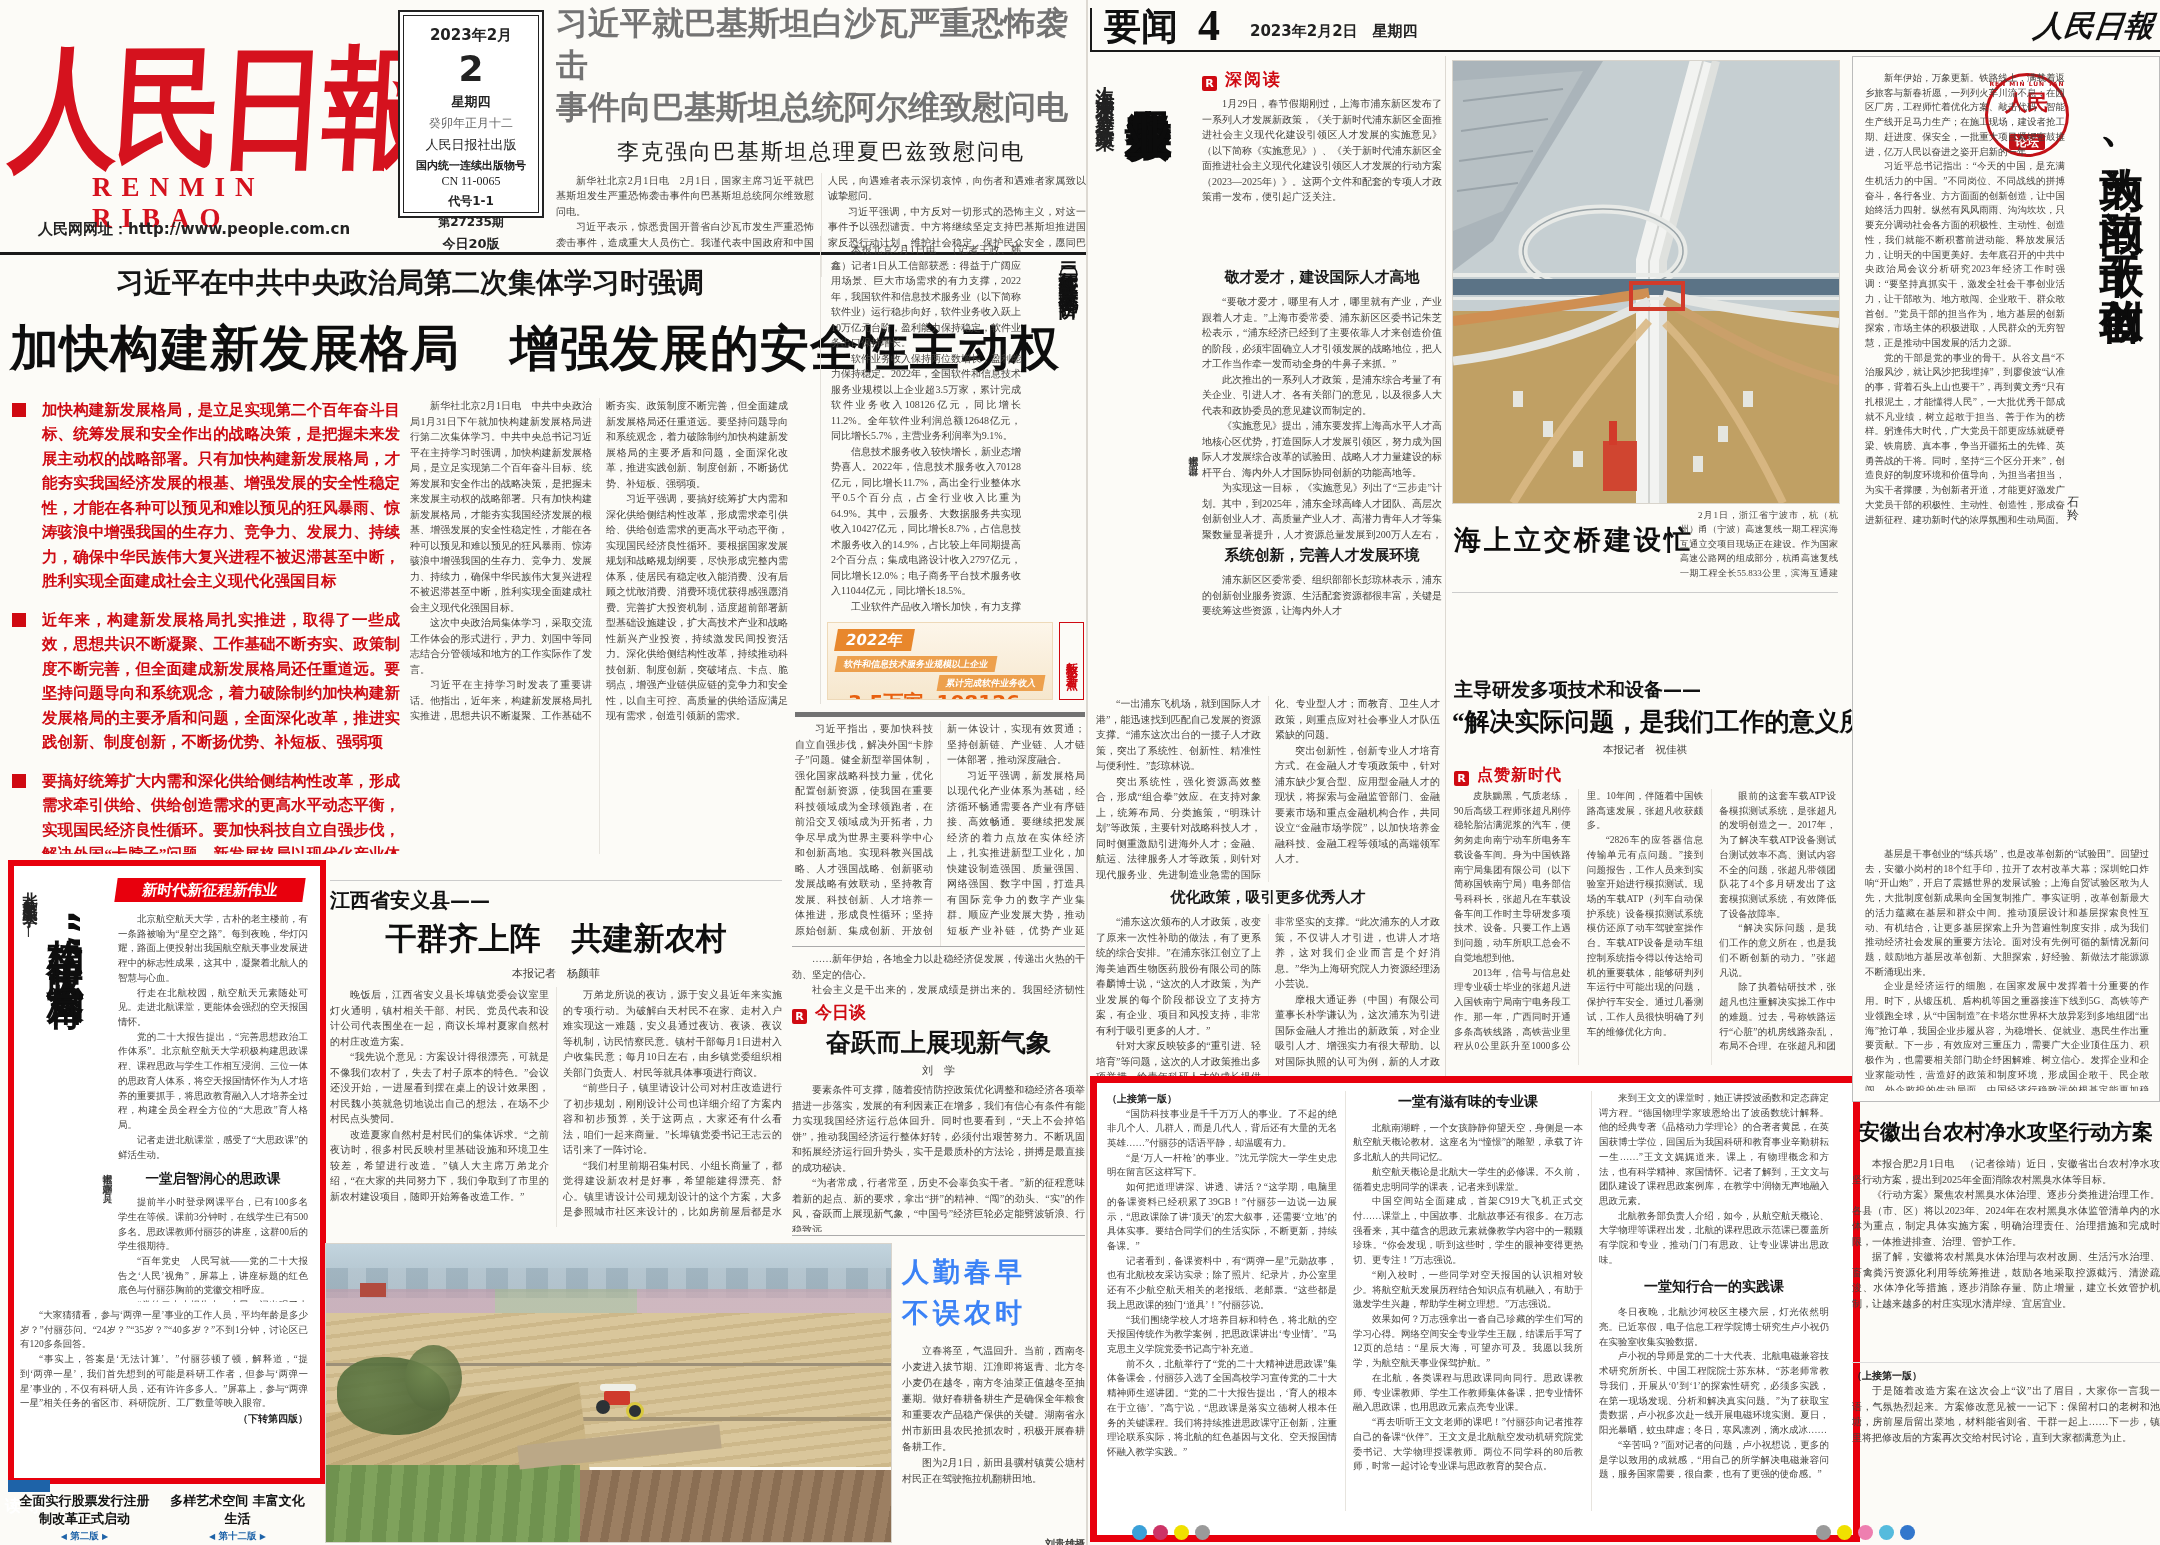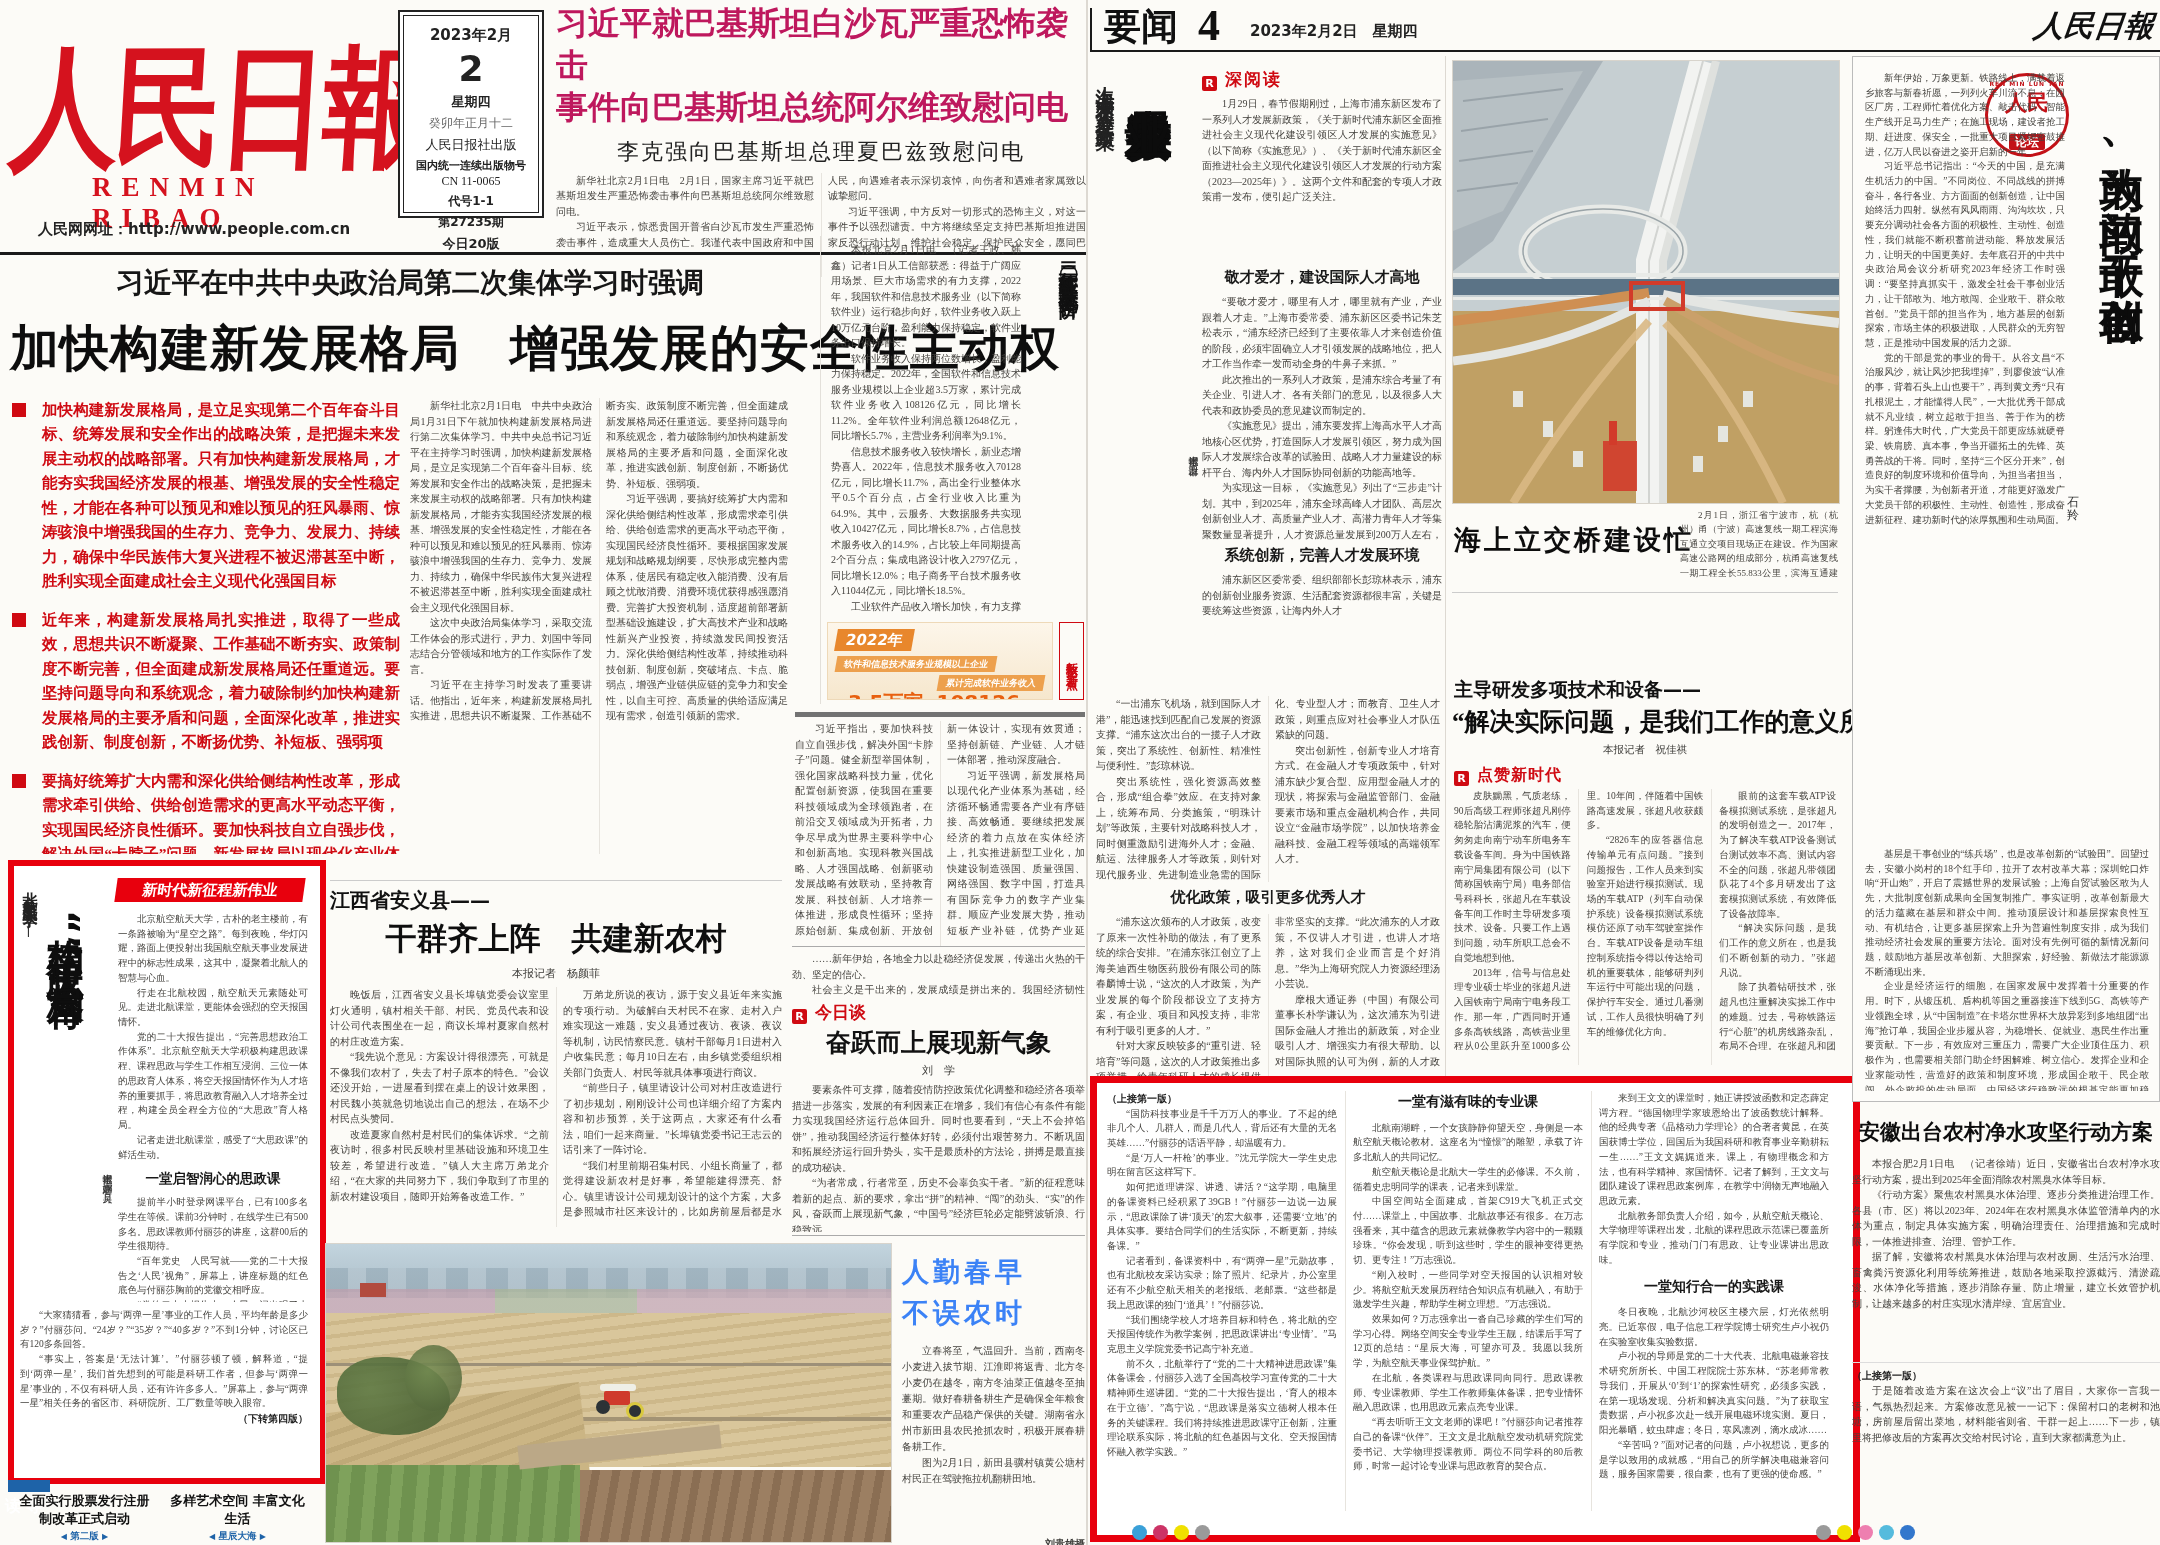--- a/index.html
+++ b/index.html
@@ -78,21 +78,21 @@
     <div style="color:#666;font-size:12px;">癸卯年正月十二</div>
     <div style="font-size:13px;">人民日报社出版</div>
     <div class="sans" style="font-weight:bold;font-size:11px;margin-bottom:0;">国内统一连续出版物号</div>
     <div style="font-size:12px;margin-top:1px;">CN 11-0065</div>
     <div class="sans" style="font-weight:bold;font-size:12px;">代号1-1</div>
     <div class="sans" style="font-weight:bold;font-size:12px;">第27235期</div>
     <div class="sans" style="font-weight:bold;font-size:13px;">今日20版</div>
   </div>
 
   <div class="abs" style="left:556px;top:2px;width:530px;height:248px;">
-    <div class="sans" style="font-size:32px;font-weight:bold;color:#be185d;line-height:1.32;letter-spacing:0px;">
+    <div class="sans" style="font-size:32px;font-weight:bold;color:#737373;line-height:1.32;letter-spacing:0px;">
       <div>习近平就巴基斯坦白沙瓦严重恐怖袭击</div>
       <div>事件向巴基斯坦总统阿尔维致慰问电</div>
     </div>
     <div style="text-align:center;font-size:22px;color:#222;margin:8px 0 6px;font-family:'DejaVu Sans',sans-serif;letter-spacing:2px;">李克强向巴基斯坦总理夏巴兹致慰问电</div>
     <div class="bodytext cols2" style="height:104px;">
         <p>新华社北京2月1日电　2月1日，国家主席习近平就巴基斯坦发生严重恐怖袭击事件向巴基斯坦总统阿尔维致慰问电。</p>
         <p>习近平表示，惊悉贵国开普省白沙瓦市发生严重恐怖袭击事件，造成重大人员伤亡。我谨代表中国政府和中国人民，向遇难者表示深切哀悼，向伤者和遇难者家属致以诚挚慰问。</p>
         <p>习近平强调，中方反对一切形式的恐怖主义，对这一事件予以强烈谴责。中方将继续坚定支持巴基斯坦推进国家反恐行动计划，维护社会稳定，保护民众安全，愿同巴方深化反恐合作，共同维护本地区乃至世界的和平与安全。</p>
       </div>
   </div>
@@ -195,21 +195,21 @@
     <div class="daodu-label" style="width:30px;padding:4px 6px;">导读</div>
     <div style="display:flex;flex:1;justify-content:space-around;align-items:center;">
 
         <div class="daodu-item" style="width:46%;">
           <div class="t">全面实行股票发行注册制改革正式启动</div>
           <div class="p"><span class="arrow">◀</span> <span>第二版</span> <span class="arrow">▶</span></div>
         </div>
 
         <div class="daodu-item" style="width:46%;">
           <div class="t">多样艺术空间 丰富文化生活</div>
-          <div class="p"><span class="arrow">◀</span> <span>星辰大海</span> <span class="arrow">▶</span></div>
+          <div class="p"><span class="arrow">◀</span> <span>第十二版</span> <span class="arrow">▶</span></div>
         </div>
       </div>
   </div>
 
   <div class="abs" style="left:330px;top:880px;width:452px;height:358px;border-top:1px solid #ccc;padding-top:6px;box-sizing:border-box;">
     <div class="sans" style="font-size:20px;font-weight:bold;color:#111;">江西省安义县——</div>
     <div style="font-size:31px;font-weight:bold;color:#0e0e0e;text-align:center;margin-top:4px;font-family:'Liberation Serif',serif;">干群齐上阵　共建新农村</div>
     <div style="text-align:center;font-size:11px;margin:6px 0;">本报记者　杨颜菲</div>
     <div class="bodytext cols2" style="height:240px;">
       <div>

